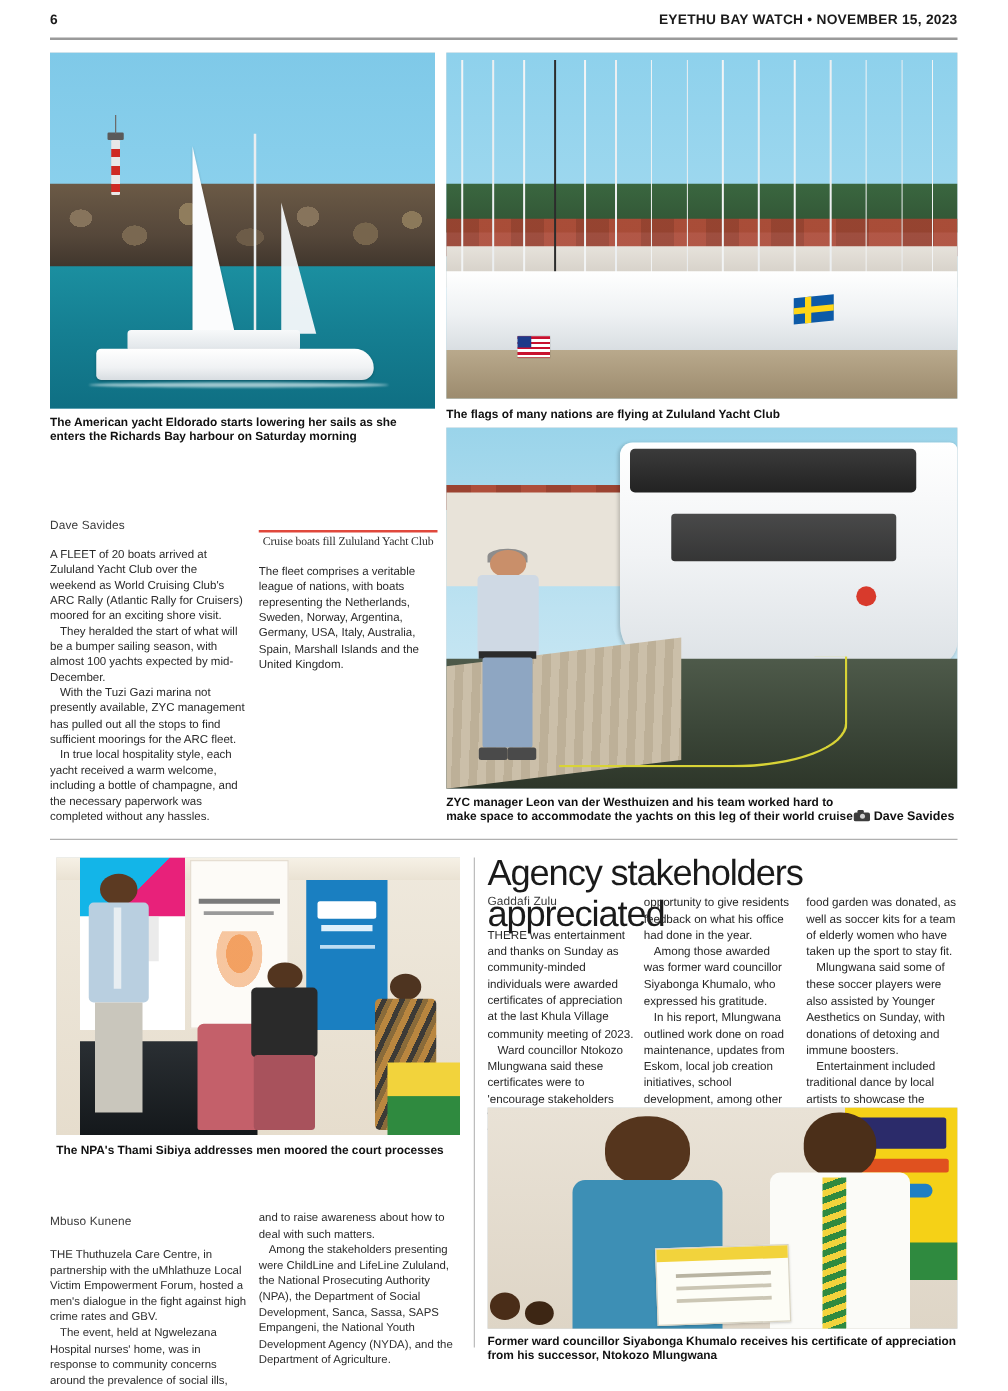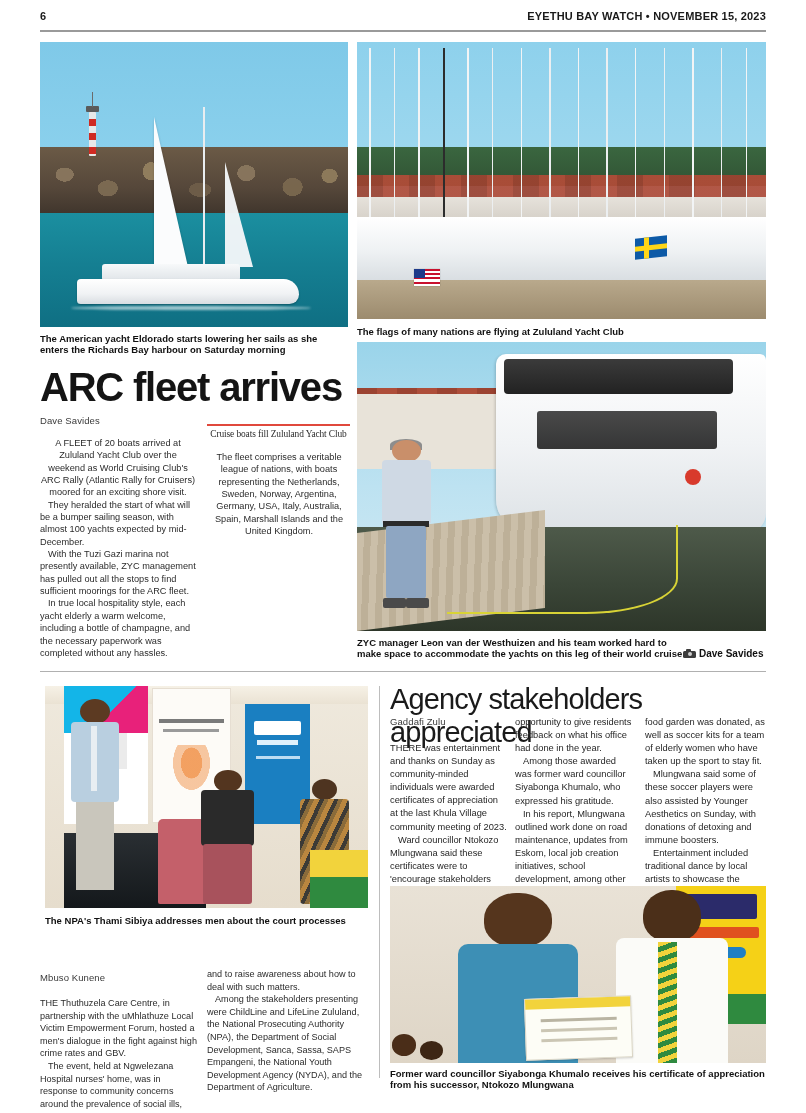--- a/index.html
+++ b/index.html
@@ -27,21 +27,21 @@
   .hl-val{position:absolute;left:390px;top:683px;width:382px;
     font-size:29px;line-height:33px;font-weight:normal;color:#1a1a1a;letter-spacing:-.9px;}
   .hl-npo{position:absolute;left:40px;top:930px;width:340px;
     font-size:27px;line-height:31px;font-weight:normal;color:#1a1a1a;letter-spacing:-.7px;}
 
   .byline{position:absolute;font-size:9.5px;color:#3a3a3a;letter-spacing:.1px;}
 
   
   .col{position:absolute;font-size:9.2px;line-height:12.35px;color:#2b2b2b;}
   .col p{margin:0;text-indent:8px;}
-  .col p.first{text-indent:0;text-align:center;}
+  .col p.first{text-indent:0;}
 
   .col2{position:absolute;font-size:9.3px;line-height:13.1px;color:#262626;}
   .col2 p{margin:0;text-indent:8px;}
   .col2 p.first{text-indent:0;}
 
   .col3{position:absolute;font-size:9.1px;line-height:12.6px;color:#2b2b2b;}
   .col3 p{margin:0;text-indent:8px;}
   .col3 p.first{text-indent:0;}
 
   
@@ -285,33 +285,32 @@
         <div class="shoe2"></div>
     </div>
   </div>
   <div class="cap" style="left:357px;top:637px;width:330px;">ZYC manager Leon van der Westhuizen and his team worked hard to make space to accommodate the yachts on this leg of their world cruise</div>
   <div class="credit" style="left:683px;top:648px;">
     <span class="cam">
       <span class="hump"></span><span class="body"></span><span class="lens"></span>
     </span><span>Dave Savides</span>
   </div>
 
-  <div class="hl-arc">ARC fleet arrives</div>
   <div class="byline" style="left:40px;top:415px;">Dave Savides</div>
 
   <div class="kicker-wrap">
     <div class="kicker-rule"></div>
     <div class="kicker">Cruise boats fill Zululand Yacht Club</div>
   </div>
 
   <div class="col" style="left:40px;top:437px;width:156px;">
     <p class="first">A FLEET of 20 boats arrived at Zululand Yacht Club over the weekend as World Cruising Club's ARC Rally (Atlantic Rally for Cruisers) moored for an exciting shore visit.</p>
     <p>They heralded the start of what will be a bumper sailing season, with almost 100 yachts expected by mid-December.</p>
     <p>With the Tuzi Gazi marina not presently available, ZYC management has pulled out all the stops to find sufficient moorings for the ARC fleet.</p>
-    <p>In true local hospitality style, each yacht elderly a warm welcome, including a bottle of champagne, and the necessary paperwork was completed without any hassles.</p>
+    <p>In true local hospitality style, each yacht received a warm welcome, including a bottle of champagne, and the necessary paperwork was completed without any hassles.</p>
   </div>
   <div class="col" style="left:207px;top:451px;width:144px;">
     <p class="first">The fleet comprises a veritable league of nations, with boats representing the Netherlands, Sweden, Norway, Argentina, Germany, USA, Italy, Australia, Spain, Marshall Islands and the United Kingdom.</p>
   </div>
 
   <div class="rule" style="left:40px;top:671px;width:726px;height:1.2px;background:#b0b0b0;"></div>
 
   <div class="photo" style="left:45px;top:686px;width:323px;height:222px;">
     <div class="p4-bg" style="position:absolute;inset:0;"></div>
     <div class="p4-tent"></div>
@@ -338,21 +337,21 @@
       <div class="head"></div>
         <div class="shirt"></div>
         <div class="pants"></div>
     </div>
     <div class="p4-m3">
       <div class="head"></div>
         <div class="shirt"></div>
     </div>
     <div class="p4-table"></div>
   </div>
-  <div class="cap" style="left:45px;top:915px;width:335px;">The NPA's Thami Sibiya addresses men about the court processes</div>
+  <div class="cap" style="left:45px;top:915px;width:335px;">The NPA's Thami Sibiya addresses men moored the court processes</div>
 
   <div class="vline" style="left:379px;top:686px;width:1px;height:392px;"></div>
 
   <div class="byline" style="left:40px;top:972px;">Mbuso Kunene</div>
 
   <div class="col3" style="left:40px;top:997px;width:160px;">
     <p class="first">THE Thuthuzela Care Centre, in partnership with the uMhlathuze Local Victim Empowerment Forum, hosted a men's dialogue in the fight against high crime rates and GBV.</p>
     <p>The event, held at Ngwelezana Hospital nurses' home, was in response to community concerns around the prevalence of social ills,</p>
   </div>
   <div class="col3" style="left:207px;top:968px;width:166px;">

